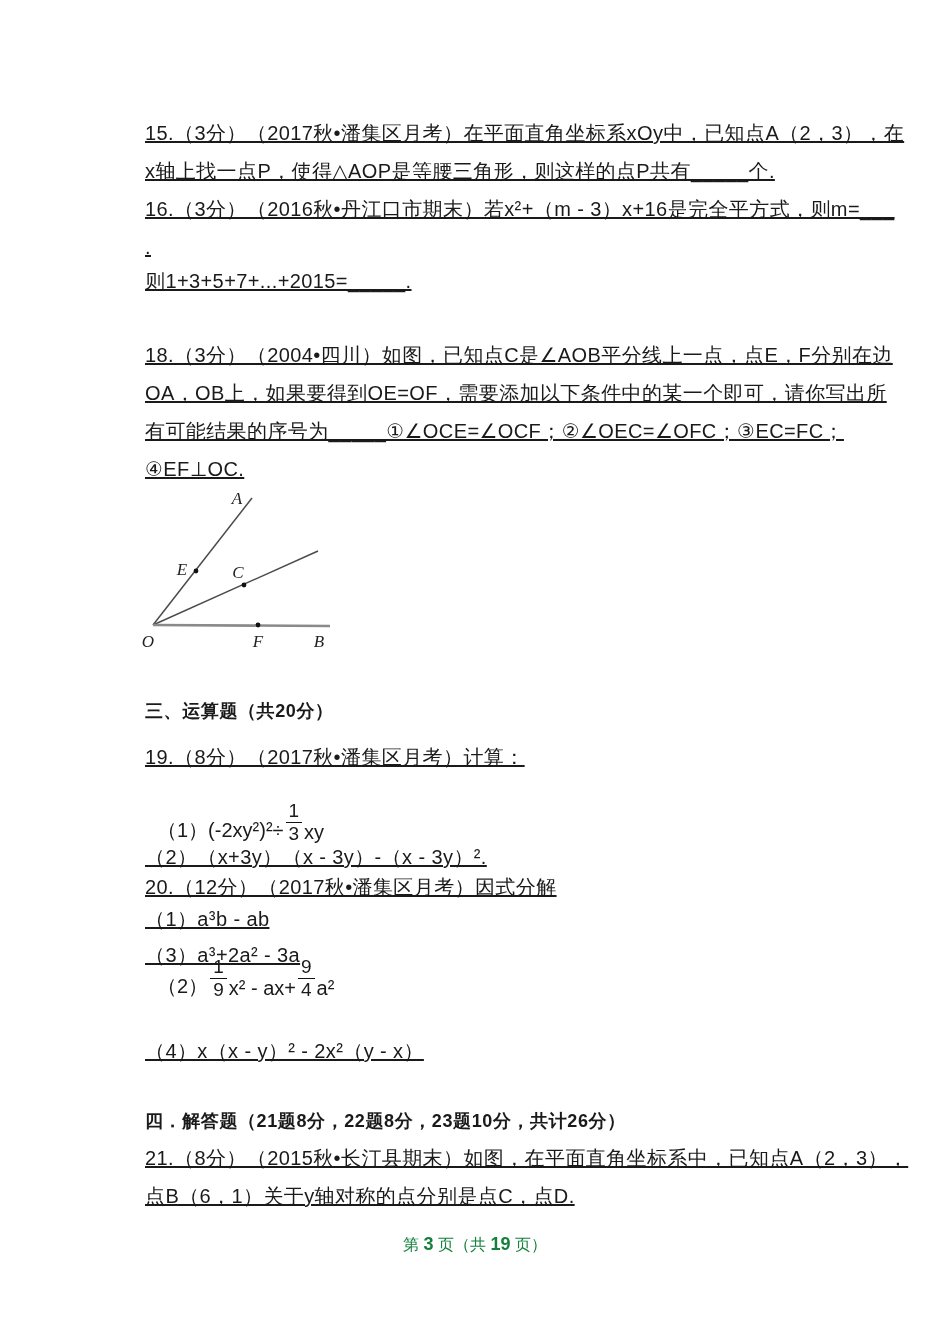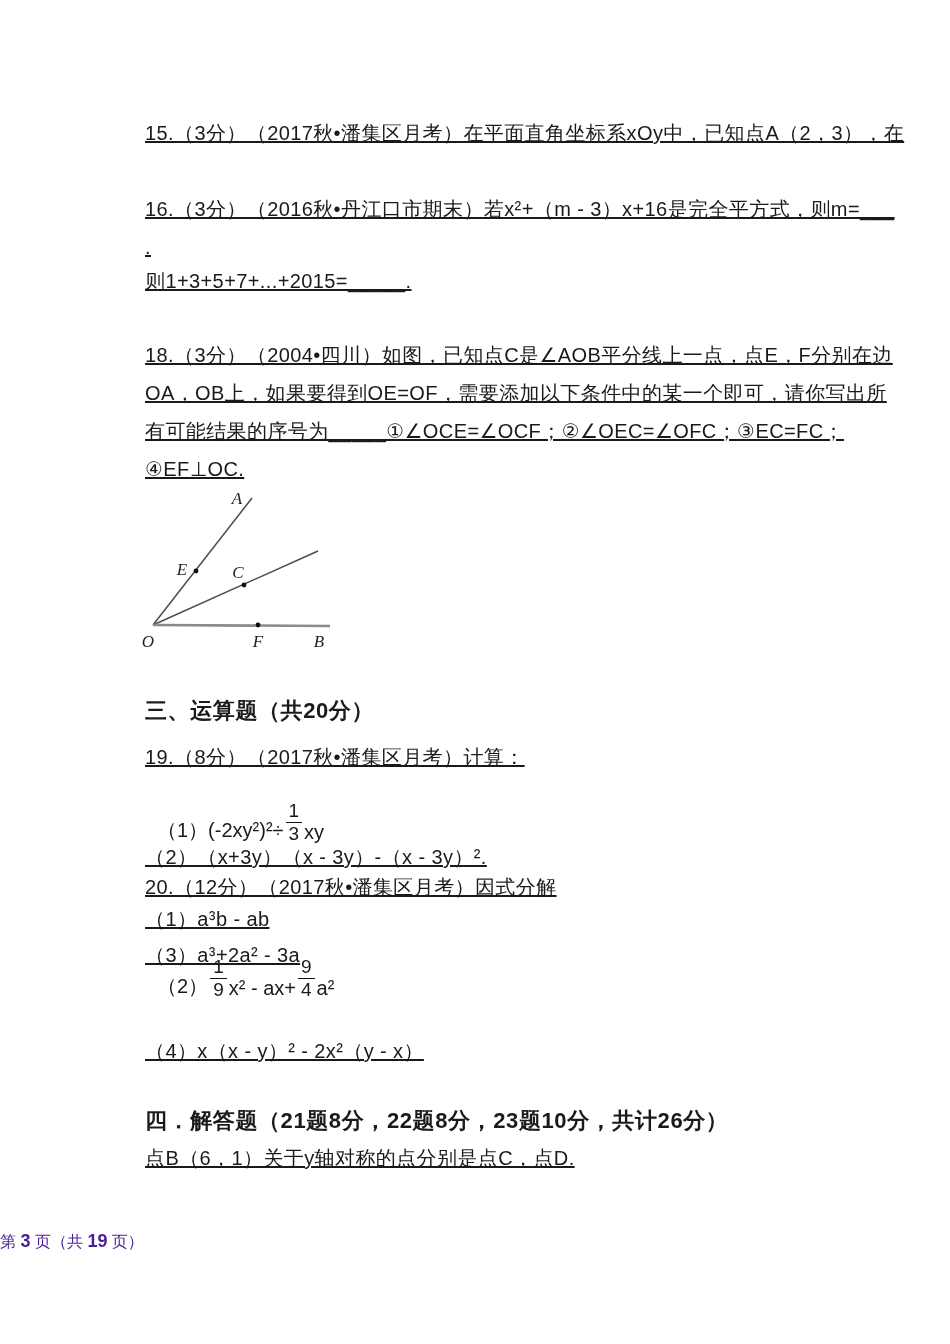--- a/index.html
+++ b/index.html
@@ -17,21 +17,21 @@
     width: 690px;
   }
   .tline {
     font-size: 20px;
     line-height: 38px;
     letter-spacing: 0.4px;
     white-space: nowrap;
     text-decoration: underline;
   }
   .sec-header {
-    font-size: 22px;
+    font-size: 18px;
     line-height: 30px;
     font-weight: bold;
     letter-spacing: 0.6px;
     white-space: nowrap;
   }
   .formula-line {
     display: flex;
     align-items: flex-end;
     font-size: 20px;
     height: 64px;
@@ -56,31 +56,33 @@
   .figure-wrap svg text {
     font-family: "Liberation Serif", "DejaVu Serif", serif;
     font-style: italic;
     font-size: 17px;
     fill: #222222;
   }
   .page-footer {
     position: absolute;
     left: 0; top: 1228px;
     width: 100%;
+    text-align: center;
     font-size: 16px;
-    line-height: 26px;
-    color: #4c1d95;
+    line-height: 32px;
+    color: #15803d;
   }
   .page-footer b { font-size: 18px; }
 </style>
 </head>
 <body>
 
 <div class="block" style="top:114px">
   <div class="tline">15.（3分）（2017秋•潘集区月考）在平面直角坐标系xOy中，已知点A（2，3），在</div>
+  <div class="tline">x轴上找一点P，使得△AOP是等腰三角形，则这样的点P共有_____个.</div>
 </div>
 
 <div class="block" style="top:190px">
   <div class="tline">16.（3分）（2016秋•丹江口市期末）若x²+（m - 3）x+16是完全平方式，则m=___</div>
   <div class="tline">.</div>
 </div>
 
 <div class="block" style="top:262px">
   <div class="tline">则1+3+5+7+...+2015=_____.</div>
 </div>
@@ -147,20 +149,21 @@
   <span>a²</span>
 </div>
 
 <div class="block tline" style="top:936px">（3）a³+2a² - 3a</div>
 
 <div class="block tline" style="top:1032px">（4）x（x - y）² - 2x²（y - x）</div>
 
 <div class="block sec-header" style="top:1106px">四．解答题（21题8分，22题8分，23题10分，共计26分）</div>
 
 <div class="block" style="top:1139px">
+  <div class="tline">21.（8分）（2015秋•长汀县期末）如图，在平面直角坐标系中，已知点A（2，3），</div>
   <div class="tline">点B（6，1）关于y轴对称的点分别是点C，点D.</div>
 </div>
 
 <div class="page-footer">
   <span>第</span>
   <b>3</b>
   <span>页（共</span>
   <b>19</b>
   <span>页）</span>
 </div>

